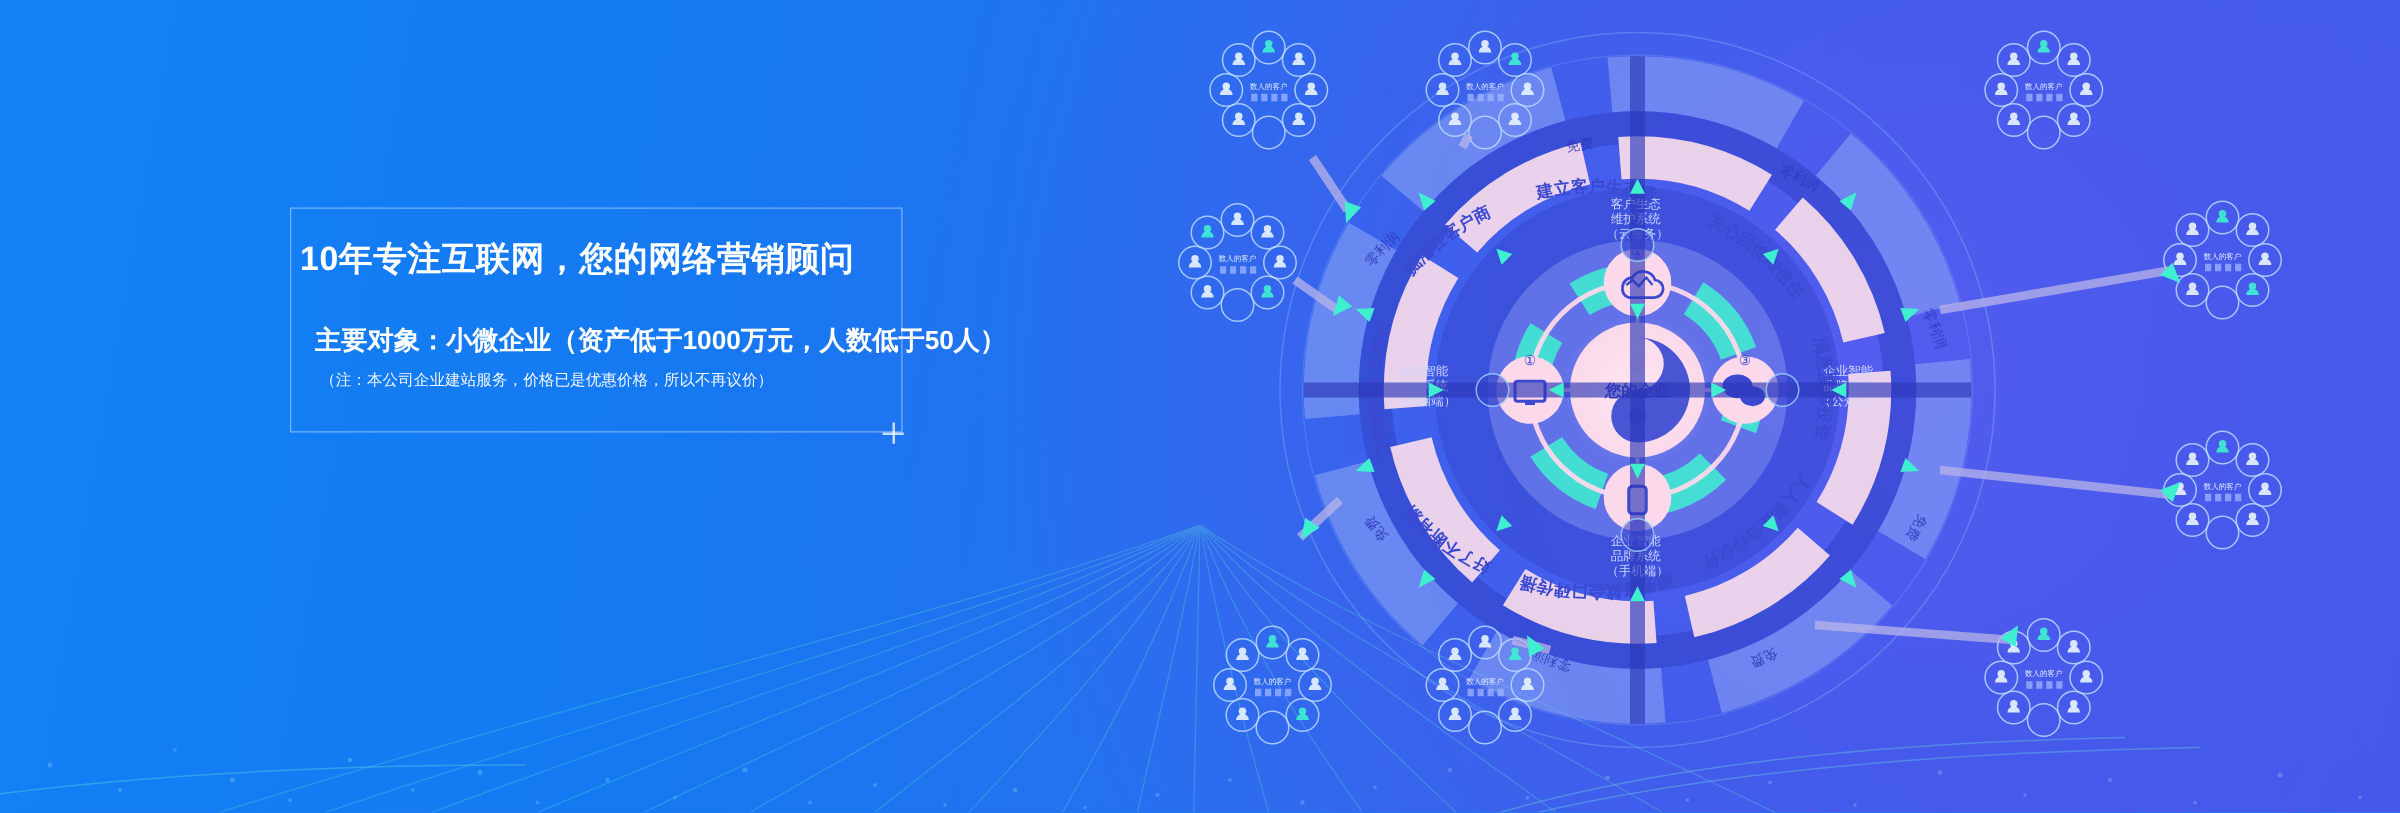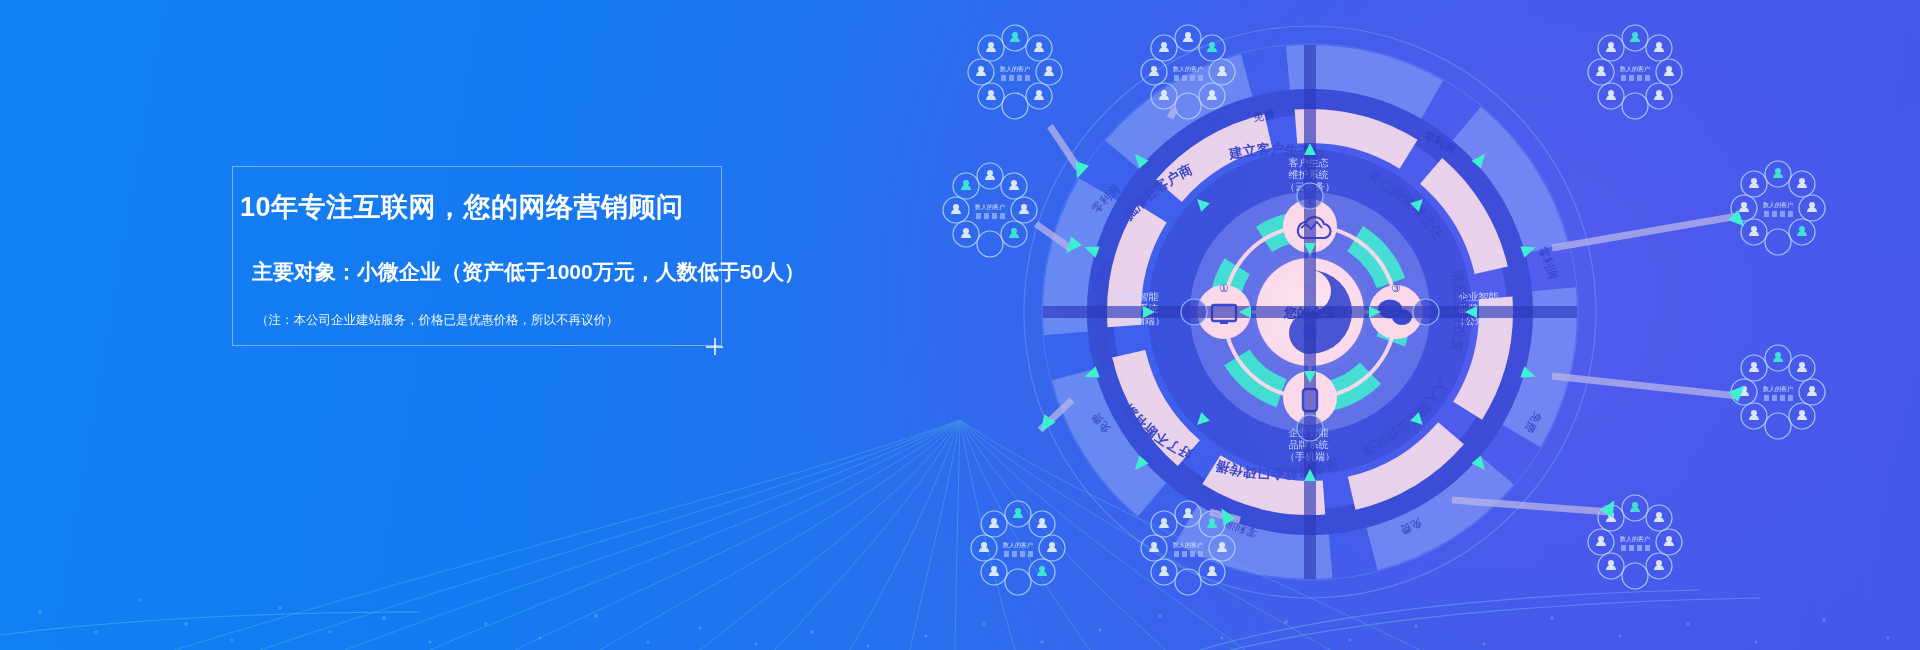--- a/index.html
+++ b/index.html
@@ -40,21 +40,21 @@
   }
   .sub1{
     position:absolute;left:252px;top:238px;
     color:#ffffff;font-size:21px;font-weight:bold;white-space:nowrap;margin-top:20px;
   }
   .sub2{
     position:absolute;left:252px;top:272px;
     color:#ffffff;font-size:15.5px;font-weight:bold;white-space:nowrap;
   }
   .note{
-    position:absolute;left:256px;top:312px;
+    position:absolute;left:256px;top:296px;
     color:rgba(255,255,255,.93);font-size:12.5px;font-weight:normal;white-space:nowrap;
   }
 
   
   .graphic{position:absolute;left:840px;top:0px;width:1080px;height:650px;}
   .graphic svg{display:block;}
 </style>
 </head>
 <body>
 

